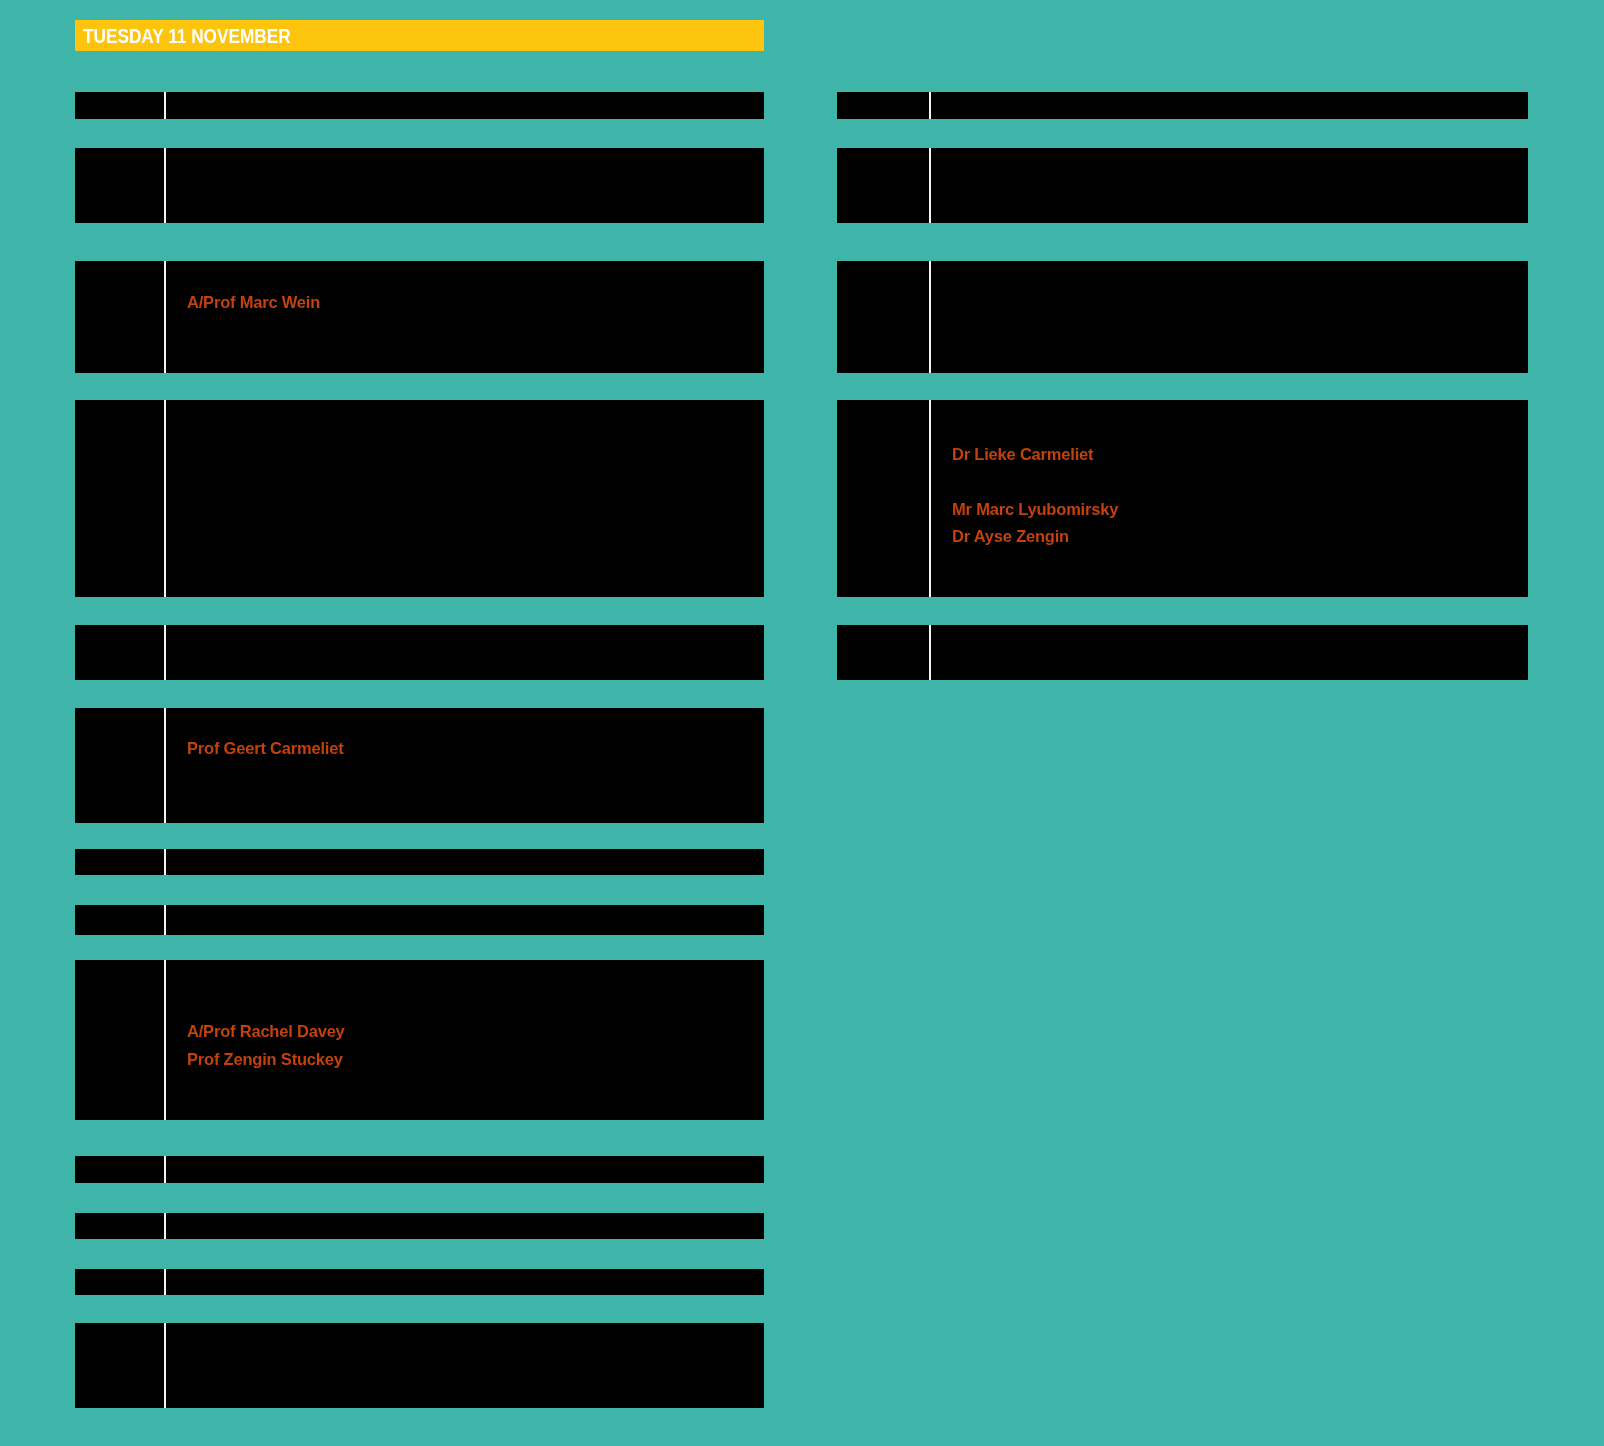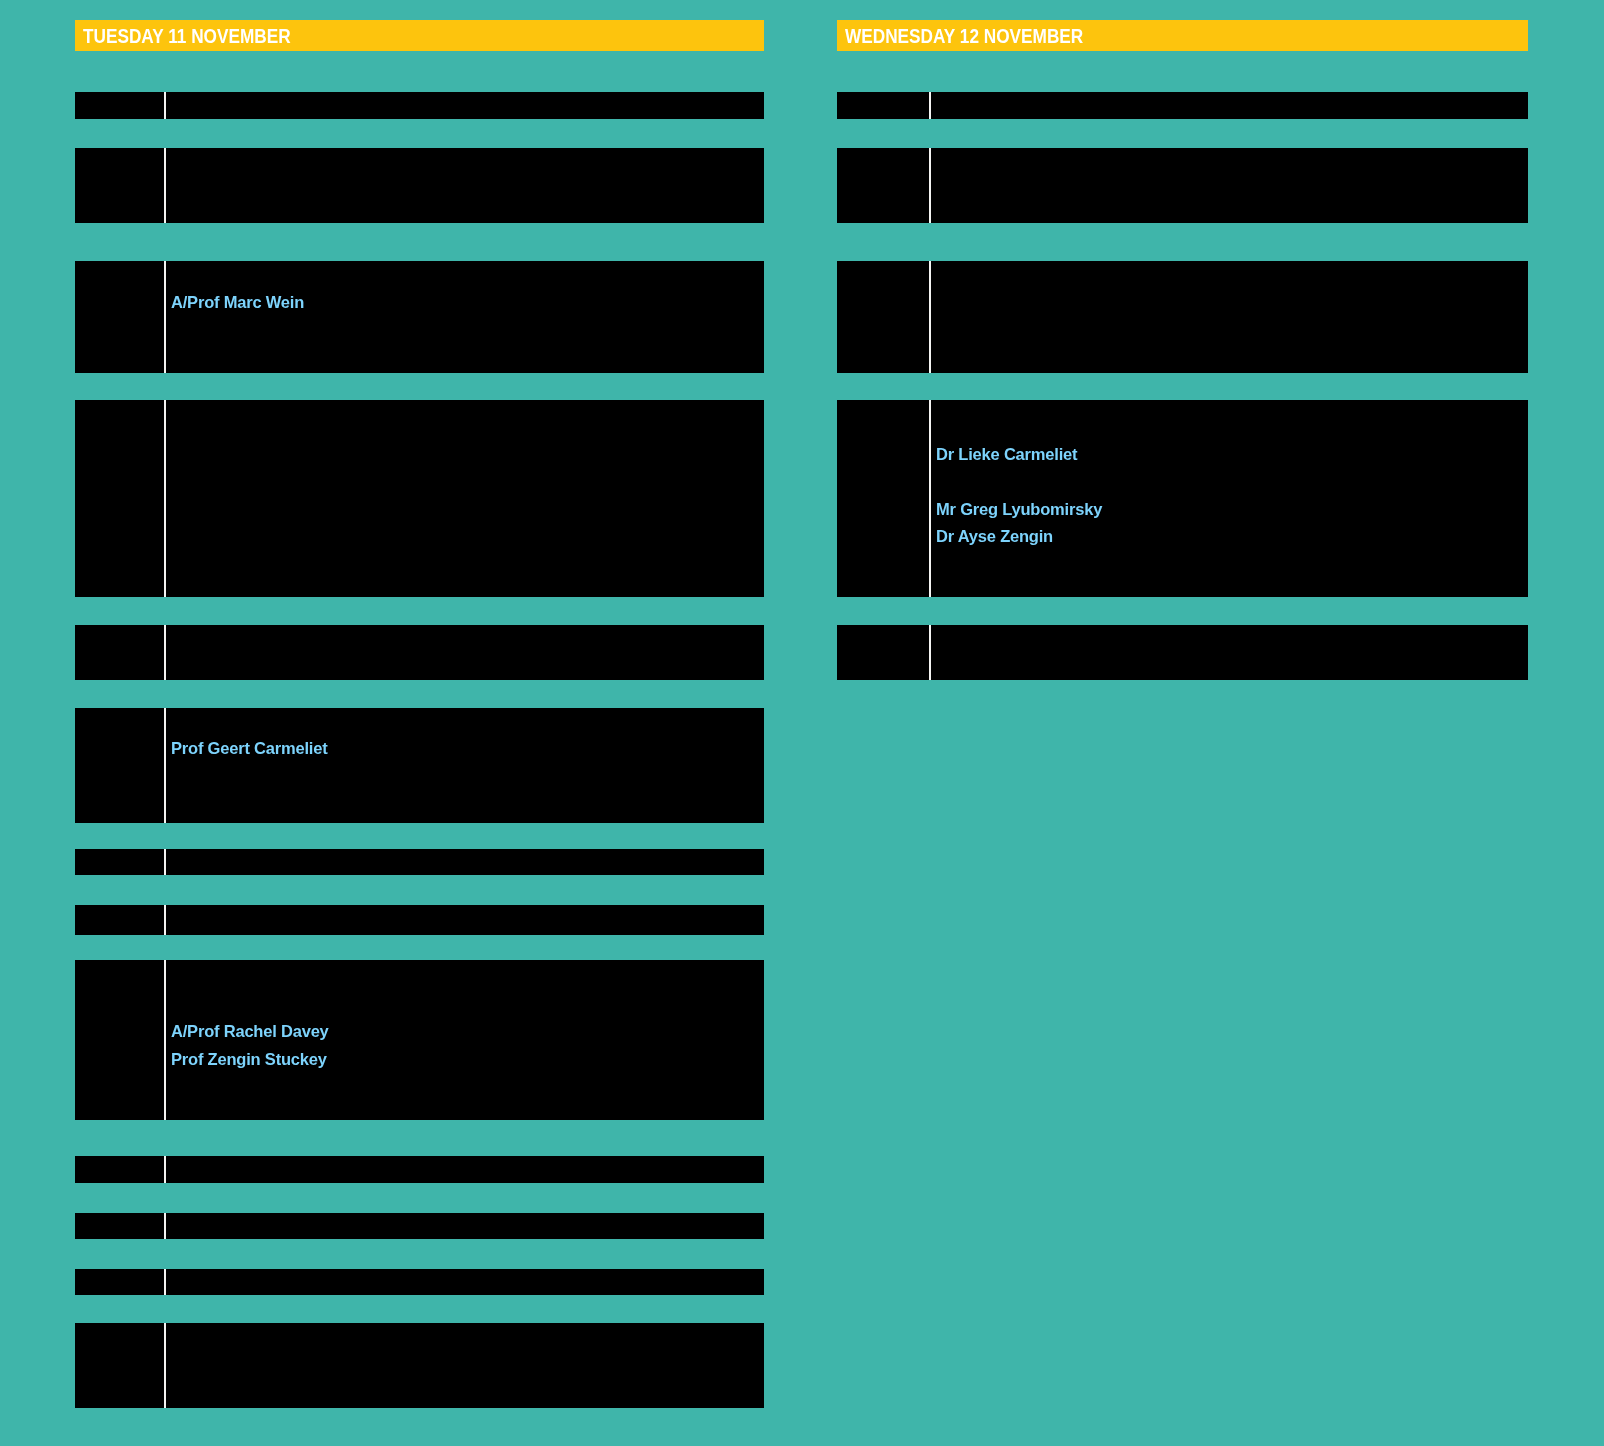--- a/index.html
+++ b/index.html
@@ -69,22 +69,22 @@
   }
   .session-cell {
     position: absolute;
     top: 0;
     bottom: 0;
     right: 0;
     background: #000000;
   }
   .speaker {
     position: absolute;
-    left: 5px;
-    color: #7dd3fc;
+    left: 21px;
+    color: #c2410c;
     font-weight: bold;
     font-size: 16.5px;
     line-height: 17px;
     white-space: nowrap;
     letter-spacing: -0.2px;
   }
   
   .col-tue .time-cell { width: 89px; }
   .col-tue .cell-divider { left: 89px; }
   .col-tue .session-cell { left: 91px; }
@@ -182,23 +182,20 @@
     </div>
 
     <div class="schedule-row" style="top:1323px; height:85px;">
       <div class="time-cell"></div>
       <div class="cell-divider"></div>
       <div class="session-cell"></div>
     </div>
   </div>
 
   <div class="day-column col-wed" style="left:837px; width:691px;">
-    <div class="day-header">
-      <span class="squeeze">WEDNESDAY 12 NOVEMBER</span>
-    </div>
 
     <div class="schedule-row" style="top:92px; height:27px;">
       <div class="time-cell"></div>
       <div class="cell-divider"></div>
       <div class="session-cell"></div>
     </div>
 
     <div class="schedule-row" style="top:148px; height:75px;">
       <div class="time-cell"></div>
       <div class="cell-divider"></div>
@@ -209,21 +206,21 @@
       <div class="time-cell"></div>
       <div class="cell-divider"></div>
       <div class="session-cell"></div>
     </div>
 
     <div class="schedule-row" style="top:400px; height:197px;">
       <div class="time-cell"></div>
       <div class="cell-divider"></div>
       <div class="session-cell">
         <span class="speaker" style="top:46px;">Dr Lieke Carmeliet</span>
-        <span class="speaker" style="top:101px;">Mr Greg Lyubomirsky</span>
+        <span class="speaker" style="top:101px;">Mr Marc Lyubomirsky</span>
         <span class="speaker" style="top:128px;">Dr Ayse Zengin</span>
       </div>
     </div>
 
     <div class="schedule-row" style="top:625px; height:55px;">
       <div class="time-cell"></div>
       <div class="cell-divider"></div>
       <div class="session-cell"></div>
     </div>
   </div>

